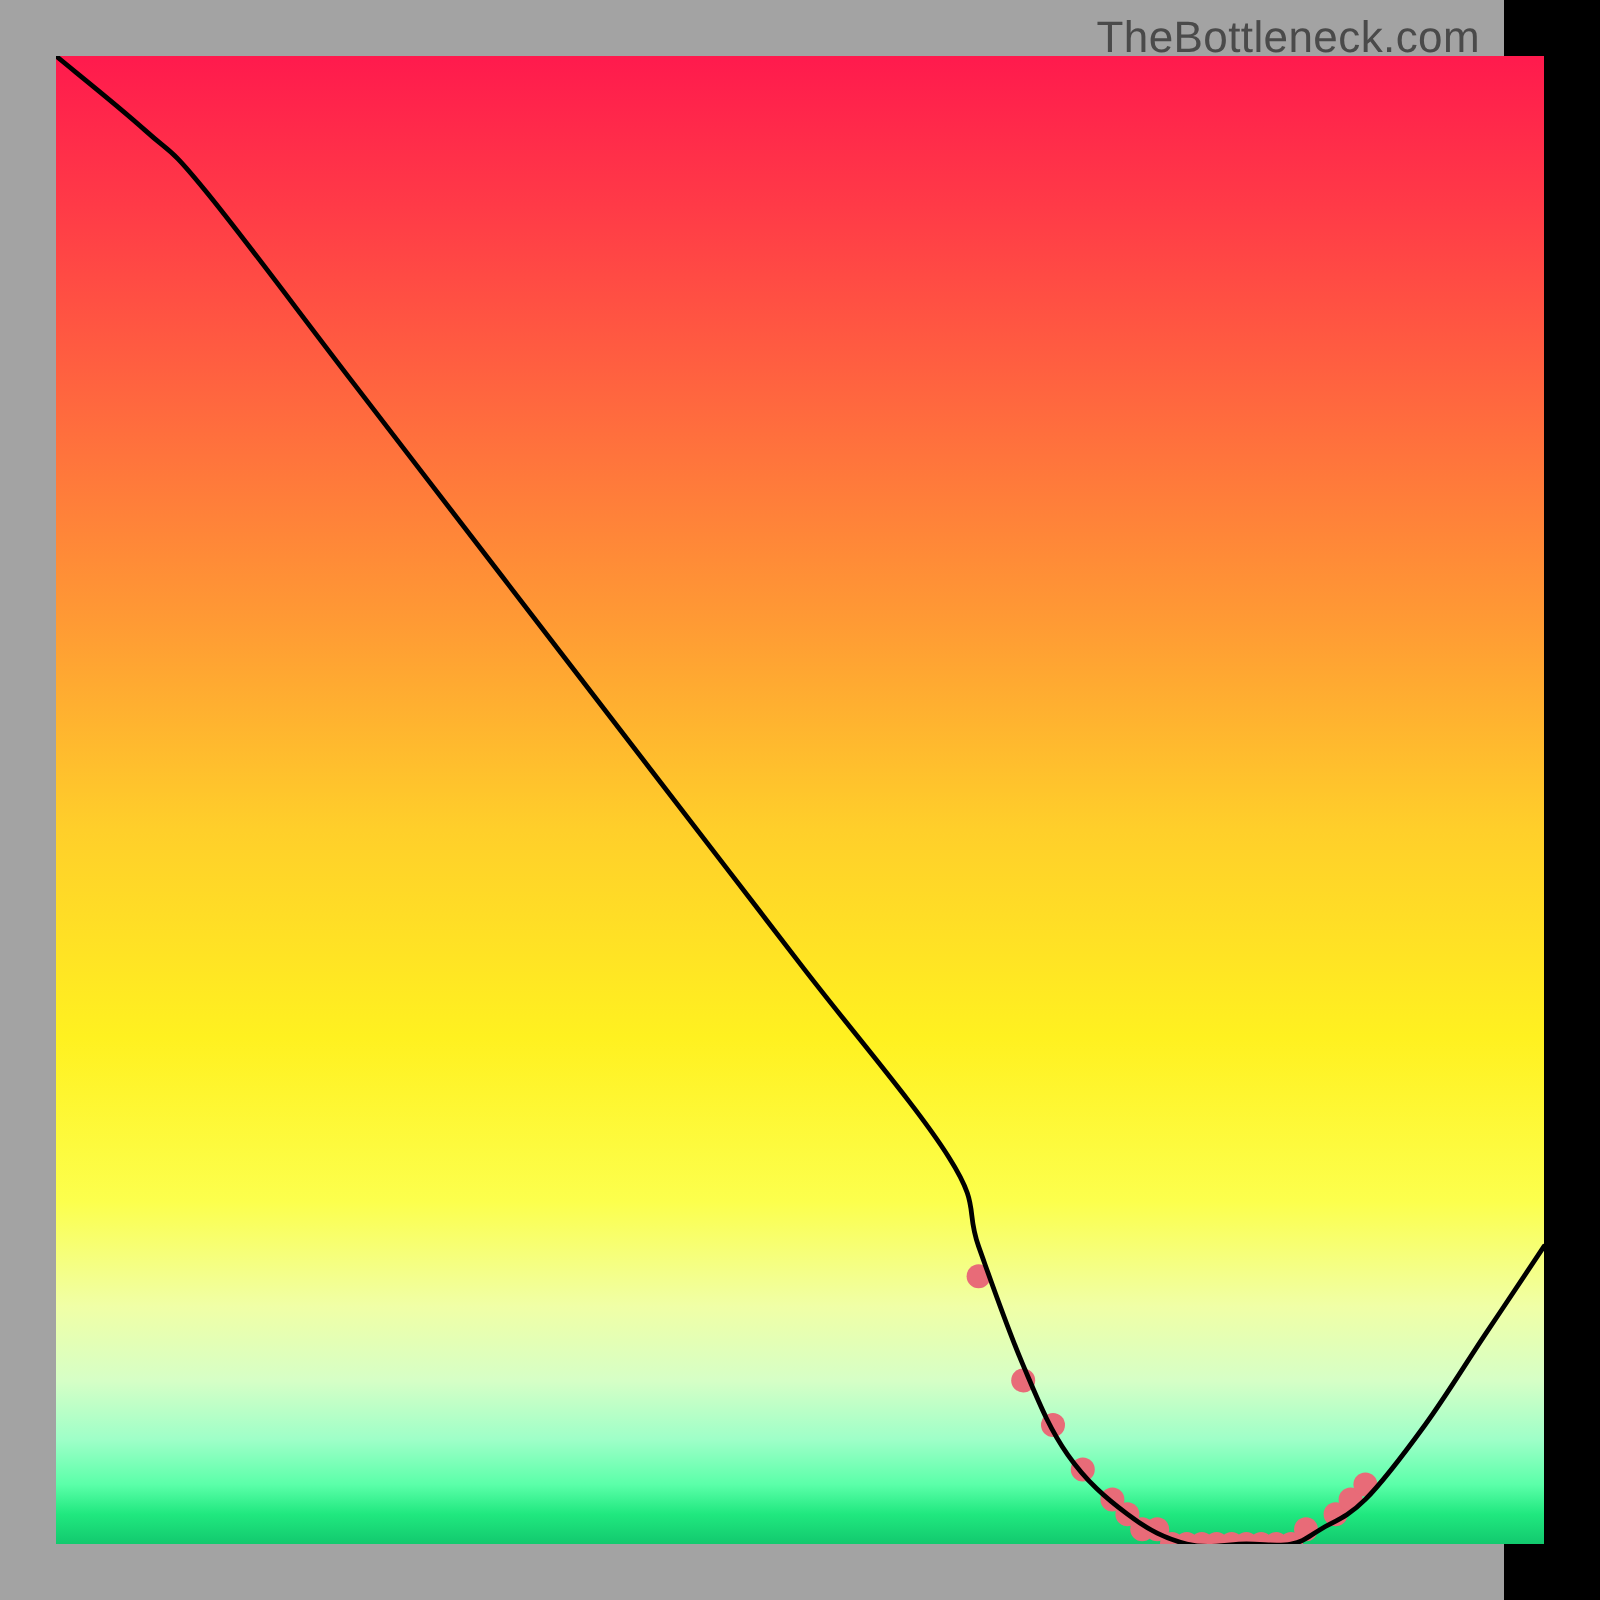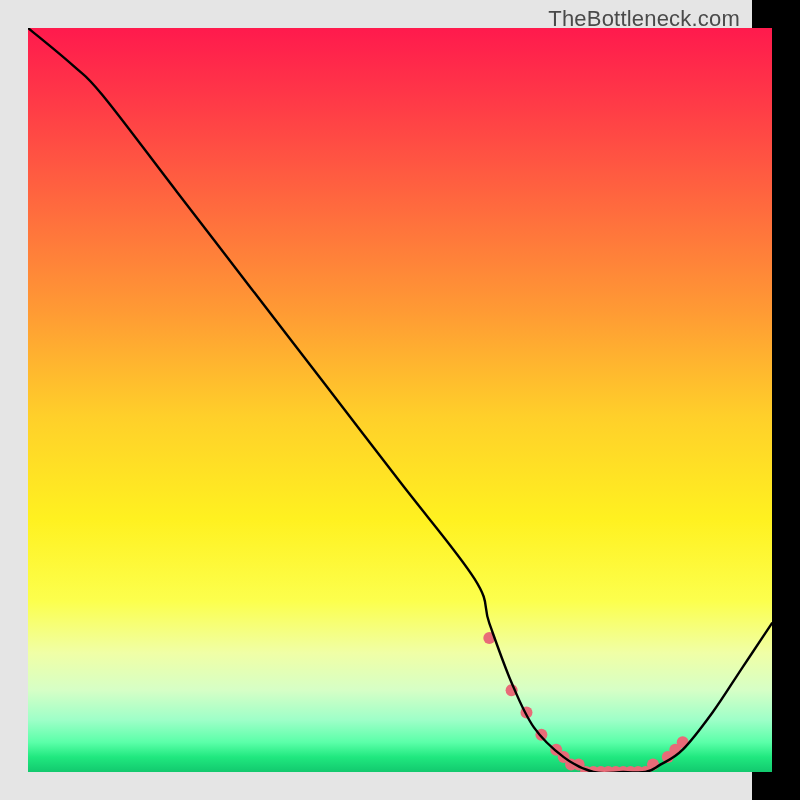--- a/index.html
+++ b/index.html
@@ -7,21 +7,21 @@
     padding: 0;
     width: 800px;
     height: 800px;
     background: #000;
     font-family: Arial, Helvetica, sans-serif;
   }
   .stage {
     position: relative;
     width: 752px;
     height: 800px;
-    background: #e5e5e5;
+    background: #a3a3a3;
   }
   .plot-area {
     position: absolute;
     left: 28px;
     top: 28px;
     width: 744px;
     height: 744px;
     overflow: hidden;
   }
   .gradient {

